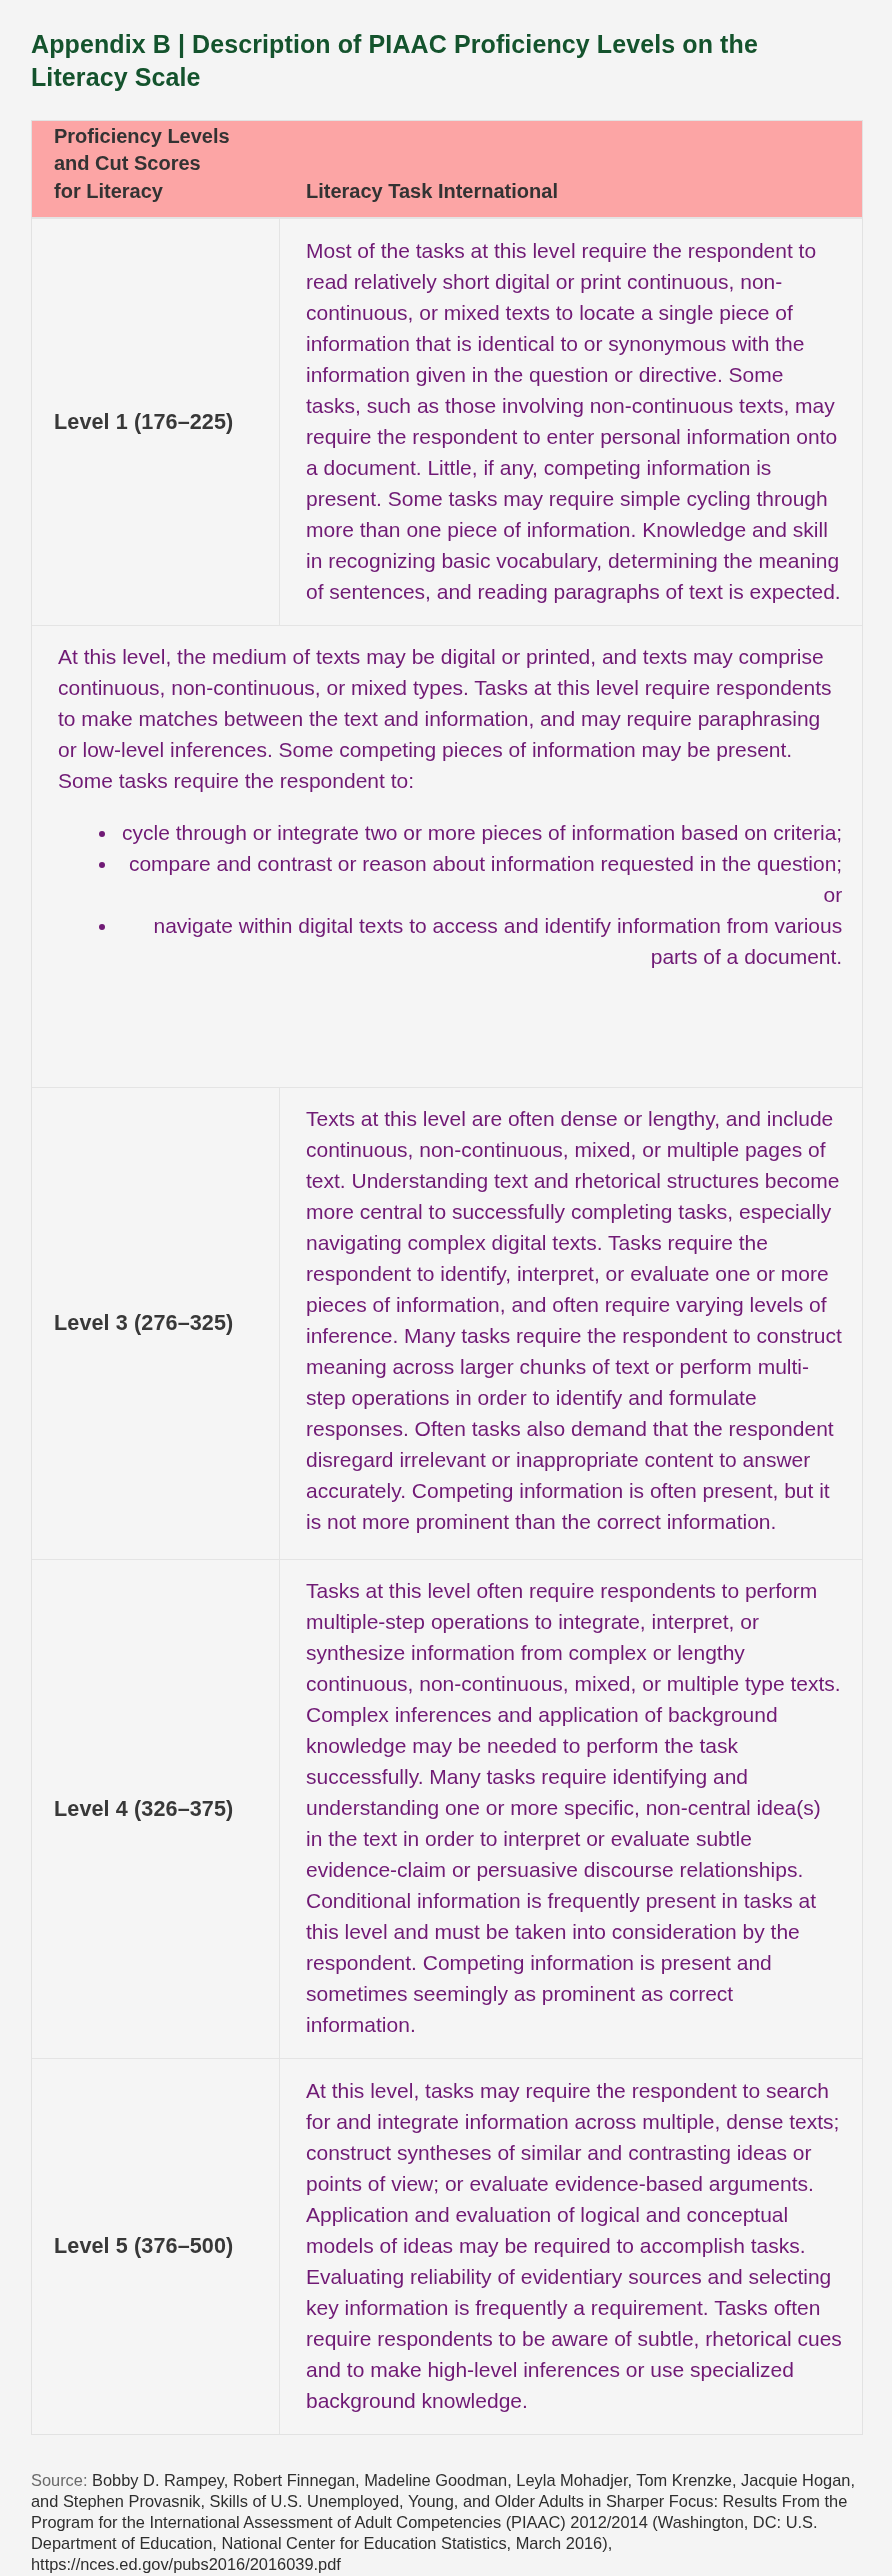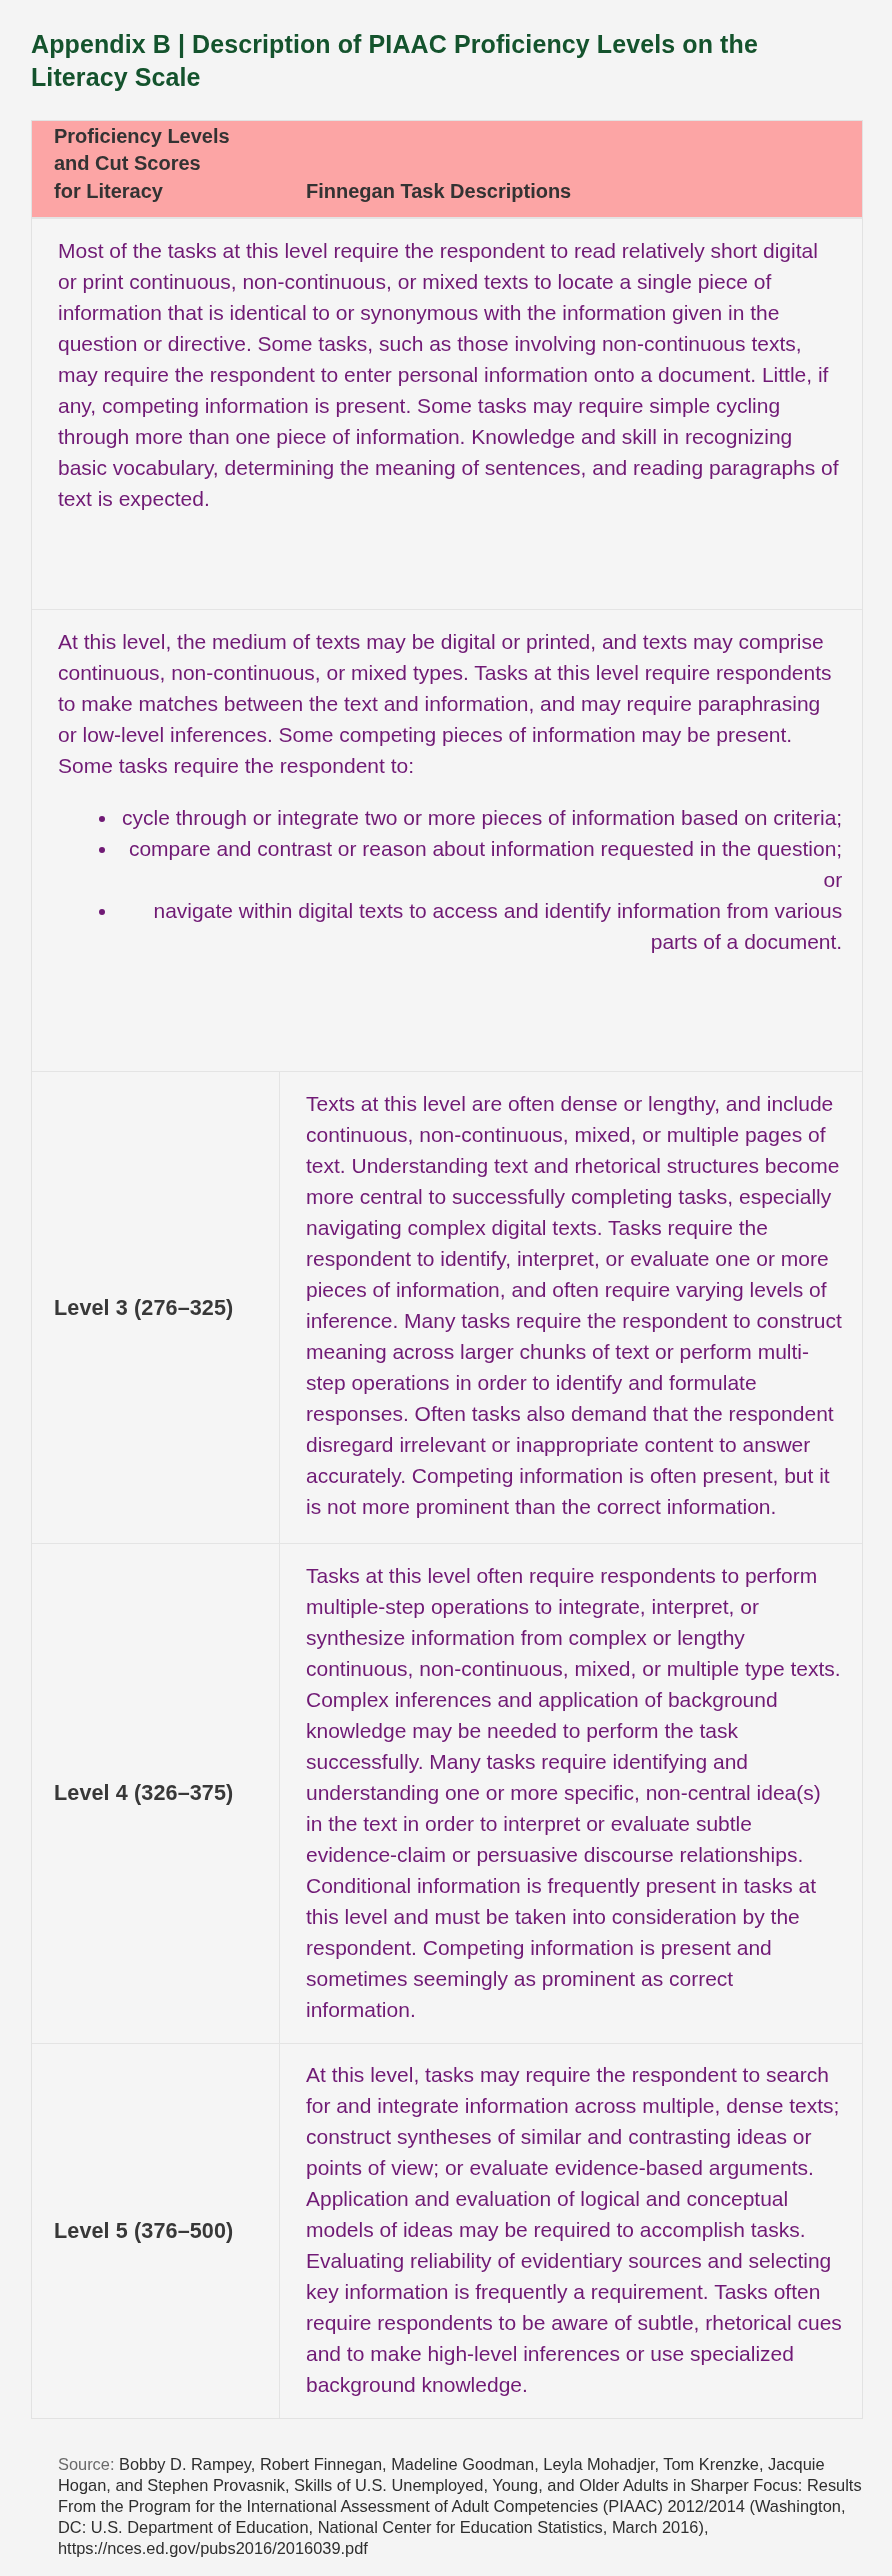--- a/index.html
+++ b/index.html
@@ -86,21 +86,20 @@
   .row-h-2 { min-height: 462px; }
   .row-h-3 { min-height: 472px; }
   .row-h-4 { min-height: 444px; }
   .row-h-5 { min-height: 365px; }
   .source-note {
     margin-top: 35px;
     max-width: 830px;
     font-size: 16.4px;
     line-height: 21px;
     color: #2e2e2e;
-    margin-left: 27px;
   }
   .source-label { color: #6a6a6a; }
   .brand-wordmark {
     margin-top: 19.3px;
     font-size: 18px;
     font-weight: bold;
     color: #3c3c3c;
     letter-spacing: 0.6px;
   }
 </style>
@@ -110,24 +109,27 @@
 <div class="page">
 
   <h1 class="page-title">Appendix B | Description of PIAAC Proficiency Levels on the Literacy Scale</h1>
 
   <div class="prof-table">
 
     <div class="t-row t-header">
       <div class="h-cell-levels">Proficiency Levels
 and Cut Scores
 for Literacy</div>
-      <div class="h-cell-desc">Finnegan Task Descriptions</div>
+      <div class="h-cell-desc">Literacy Task International</div>
     </div>
 
     <div class="t-row body-row row-h-1">
+      <div class="level-cell">
+        <span class="level-label">Level 1 (176–225)</span>
+      </div>
       <div class="desc-cell">
         <p>Most of the tasks at this level require the respondent to read relatively short digital or print continuous, non-continuous, or mixed texts to locate a single piece of information that is identical to or synonymous with the information given in the question or directive. Some tasks, such as those involving non-continuous texts, may require the respondent to enter personal information onto a document. Little, if any, competing information is present. Some tasks may require simple cycling through more than one piece of information. Knowledge and skill in recognizing basic vocabulary, determining the meaning of sentences, and reading paragraphs of text is expected.</p>
       </div>
     </div>
 
     <div class="t-row body-row row-h-2">
       <div class="desc-cell">
         <p>At this level, the medium of texts may be digital or printed, and texts may comprise continuous, non-continuous, or mixed types. Tasks at this level require respondents to make matches between the text and information, and may require paraphrasing or low-level inferences. Some competing pieces of information may be present. Some tasks require the respondent to:</p>
         <ul>
           <li>cycle through or integrate two or more pieces of information based on criteria;</li>

